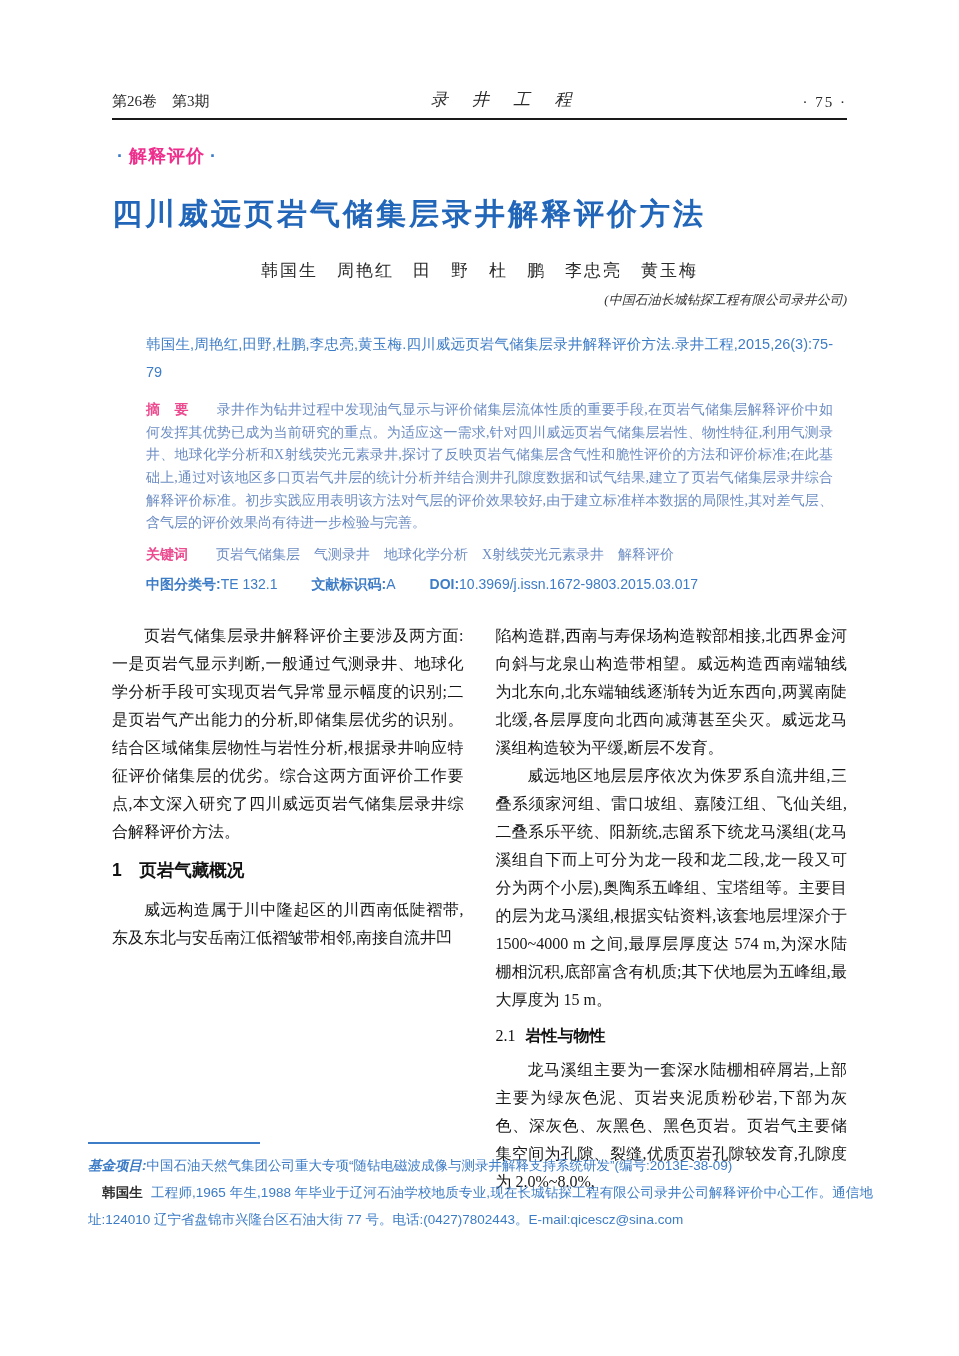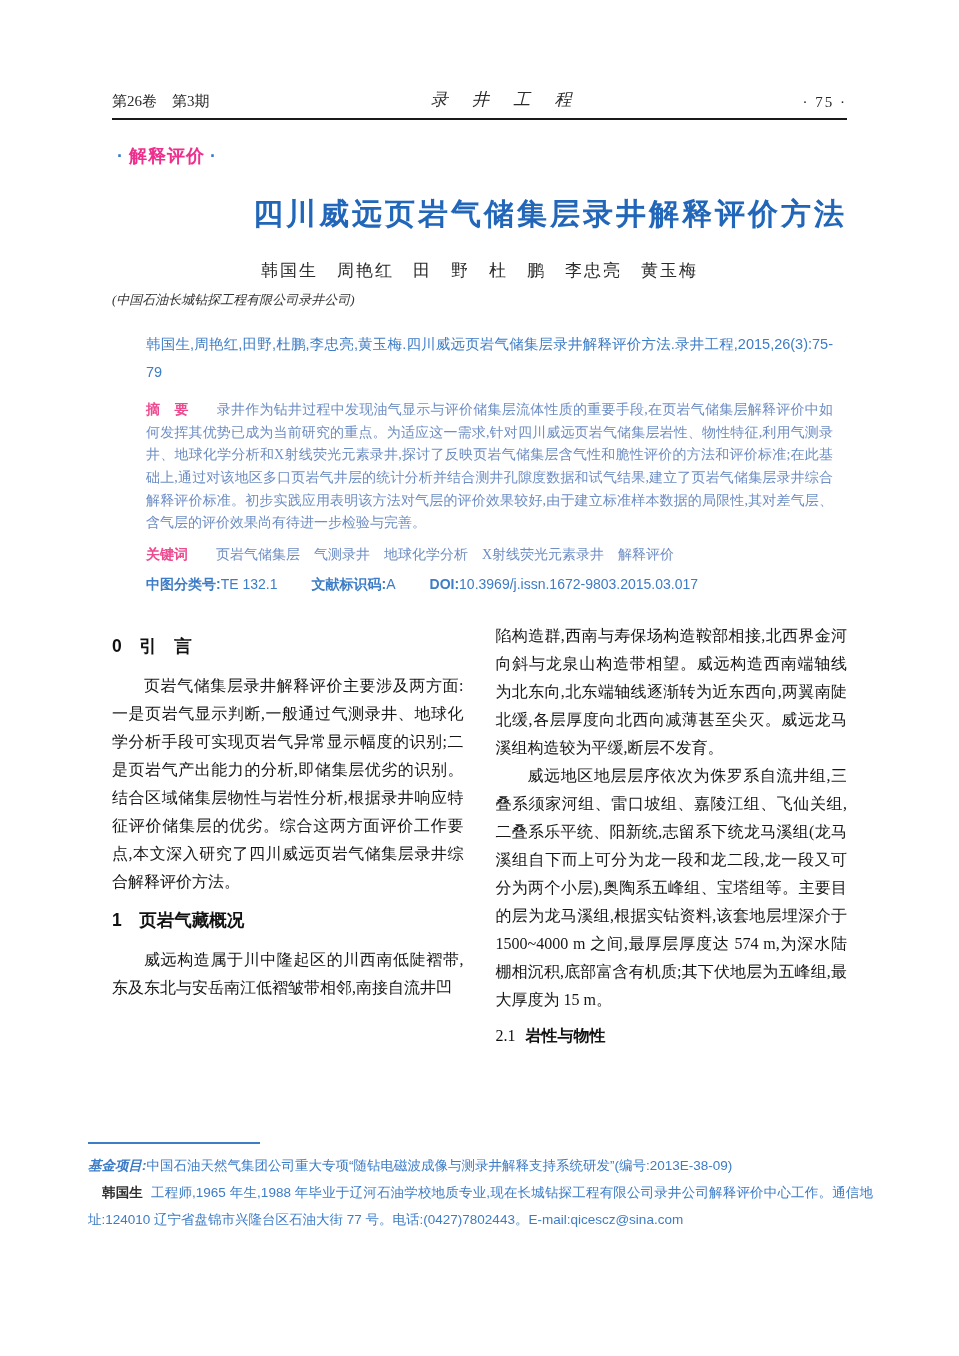--- a/index.html
+++ b/index.html
@@ -25,27 +25,27 @@
   .jheader .journal{letter-spacing:10px;font-size:17px;font-style:italic;}
   .jheader .pageno{letter-spacing:2px;}
 
   
   .section-label{margin-top:24px;font-family:"Liberation Sans","DejaVu Sans",sans-serif;font-weight:bold;font-size:18px;letter-spacing:1px;}
   .section-label .dot{color:#3a7cc6;margin:0 5px;}
   .section-label .txt{color:#ee2f8d;}
 
   
   .paper-title{
-    margin-top:26px;text-align:right;
+    margin-top:26px;text-align:left;
     font-family:"Liberation Sans","DejaVu Sans",sans-serif;
     font-weight:bold;font-size:30px;letter-spacing:3px;
     color:#2166b8;
   }
   .authors{margin-top:24px;text-align:center;font-size:17px;letter-spacing:2px;color:#2b2b2b;}
-  .affiliation{margin-top:9px;text-align:left;font-size:13px;color:#333;font-style:italic;}
+  .affiliation{margin-top:9px;text-align:right;font-size:13px;color:#333;font-style:italic;}
 
   
   .front{margin-left:34px;margin-right:14px;}
   .citation{
     margin-top:22px;font-size:14.5px;line-height:1.9;
     color:#3d7cc6;font-family:"Liberation Sans","DejaVu Sans",sans-serif;
     text-align:justify;
   }
   .abstract{
     margin-top:12px;font-size:14px;line-height:1.62;
@@ -118,30 +118,30 @@
       </div>
 
       <div class="metarow">
         <span class="mlabel">中图分类号:</span><span>TE 132.1</span><span class="gap"></span><span class="mlabel">文献标识码:</span><span>A</span><span class="gap"></span><span class="mlabel">DOI:</span><span>10.3969/j.issn.1672-9803.2015.03.017</span>
       </div>
     </div>
 
     <div class="columns">
 
       <div class="col">
-        <div class="h-num">0　引　言</div>
         <p>页岩气储集层录井解释评价主要涉及两方面:一是页岩气显示判断,一般通过气测录井、地球化学分析手段可实现页岩气异常显示幅度的识别;二是页岩气产出能力的分析,即储集层优劣的识别。结合区域储集层物性与岩性分析,根据录井响应特征评价储集层的优劣。综合这两方面评价工作要点,本文深入研究了四川威远页岩气储集层录井综合解释评价方法。</p>
         <div class="h-num">1　页岩气藏概况</div>
         <p>威远构造属于川中隆起区的川西南低陡褶带,东及东北与安岳南江低褶皱带相邻,南接自流井凹</p>
       </div>
 
       <div class="col">
         <p style="text-indent:0;">陷构造群,西南与寿保场构造鞍部相接,北西界金河向斜与龙泉山构造带相望。威远构造西南端轴线为北东向,北东端轴线逐渐转为近东西向,两翼南陡北缓,各层厚度向北西向减薄甚至尖灭。威远龙马溪组构造较为平缓,断层不发育。</p>
         <p>威远地区地层层序依次为侏罗系自流井组,三叠系须家河组、雷口坡组、嘉陵江组、飞仙关组,二叠系乐平统、阳新统,志留系下统龙马溪组(龙马溪组自下而上可分为龙一段和龙二段,龙一段又可分为两个小层),奥陶系五峰组、宝塔组等。主要目的层为龙马溪组,根据实钻资料,该套地层埋深介于1500~4000 m 之间,最厚层厚度达 574 m,为深水陆棚相沉积,底部富含有机质;其下伏地层为五峰组,最大厚度为 15 m。</p>
         <div class="h-sub"><span class="sub-num">2.1</span><span>岩性与物性</span></div>
+        <p>龙马溪组主要为一套深水陆棚相碎屑岩,上部主要为绿灰色泥、页岩夹泥质粉砂岩,下部为灰色、深灰色、灰黑色、黑色页岩。页岩气主要储集空间为孔隙、裂缝,优质页岩孔隙较发育,孔隙度为 2.0%~8.0%,</p>
       </div>
 
     </div>
   </div>
 
   <div class="footnote">
     <div class="footnote-rule"></div>
     <div class="fund">
       <b>基金项目:</b><span>中国石油天然气集团公司重大专项“随钻电磁波成像与测录井解释支持系统研发”(编号:2013E-38-09)</span>
     </div>

